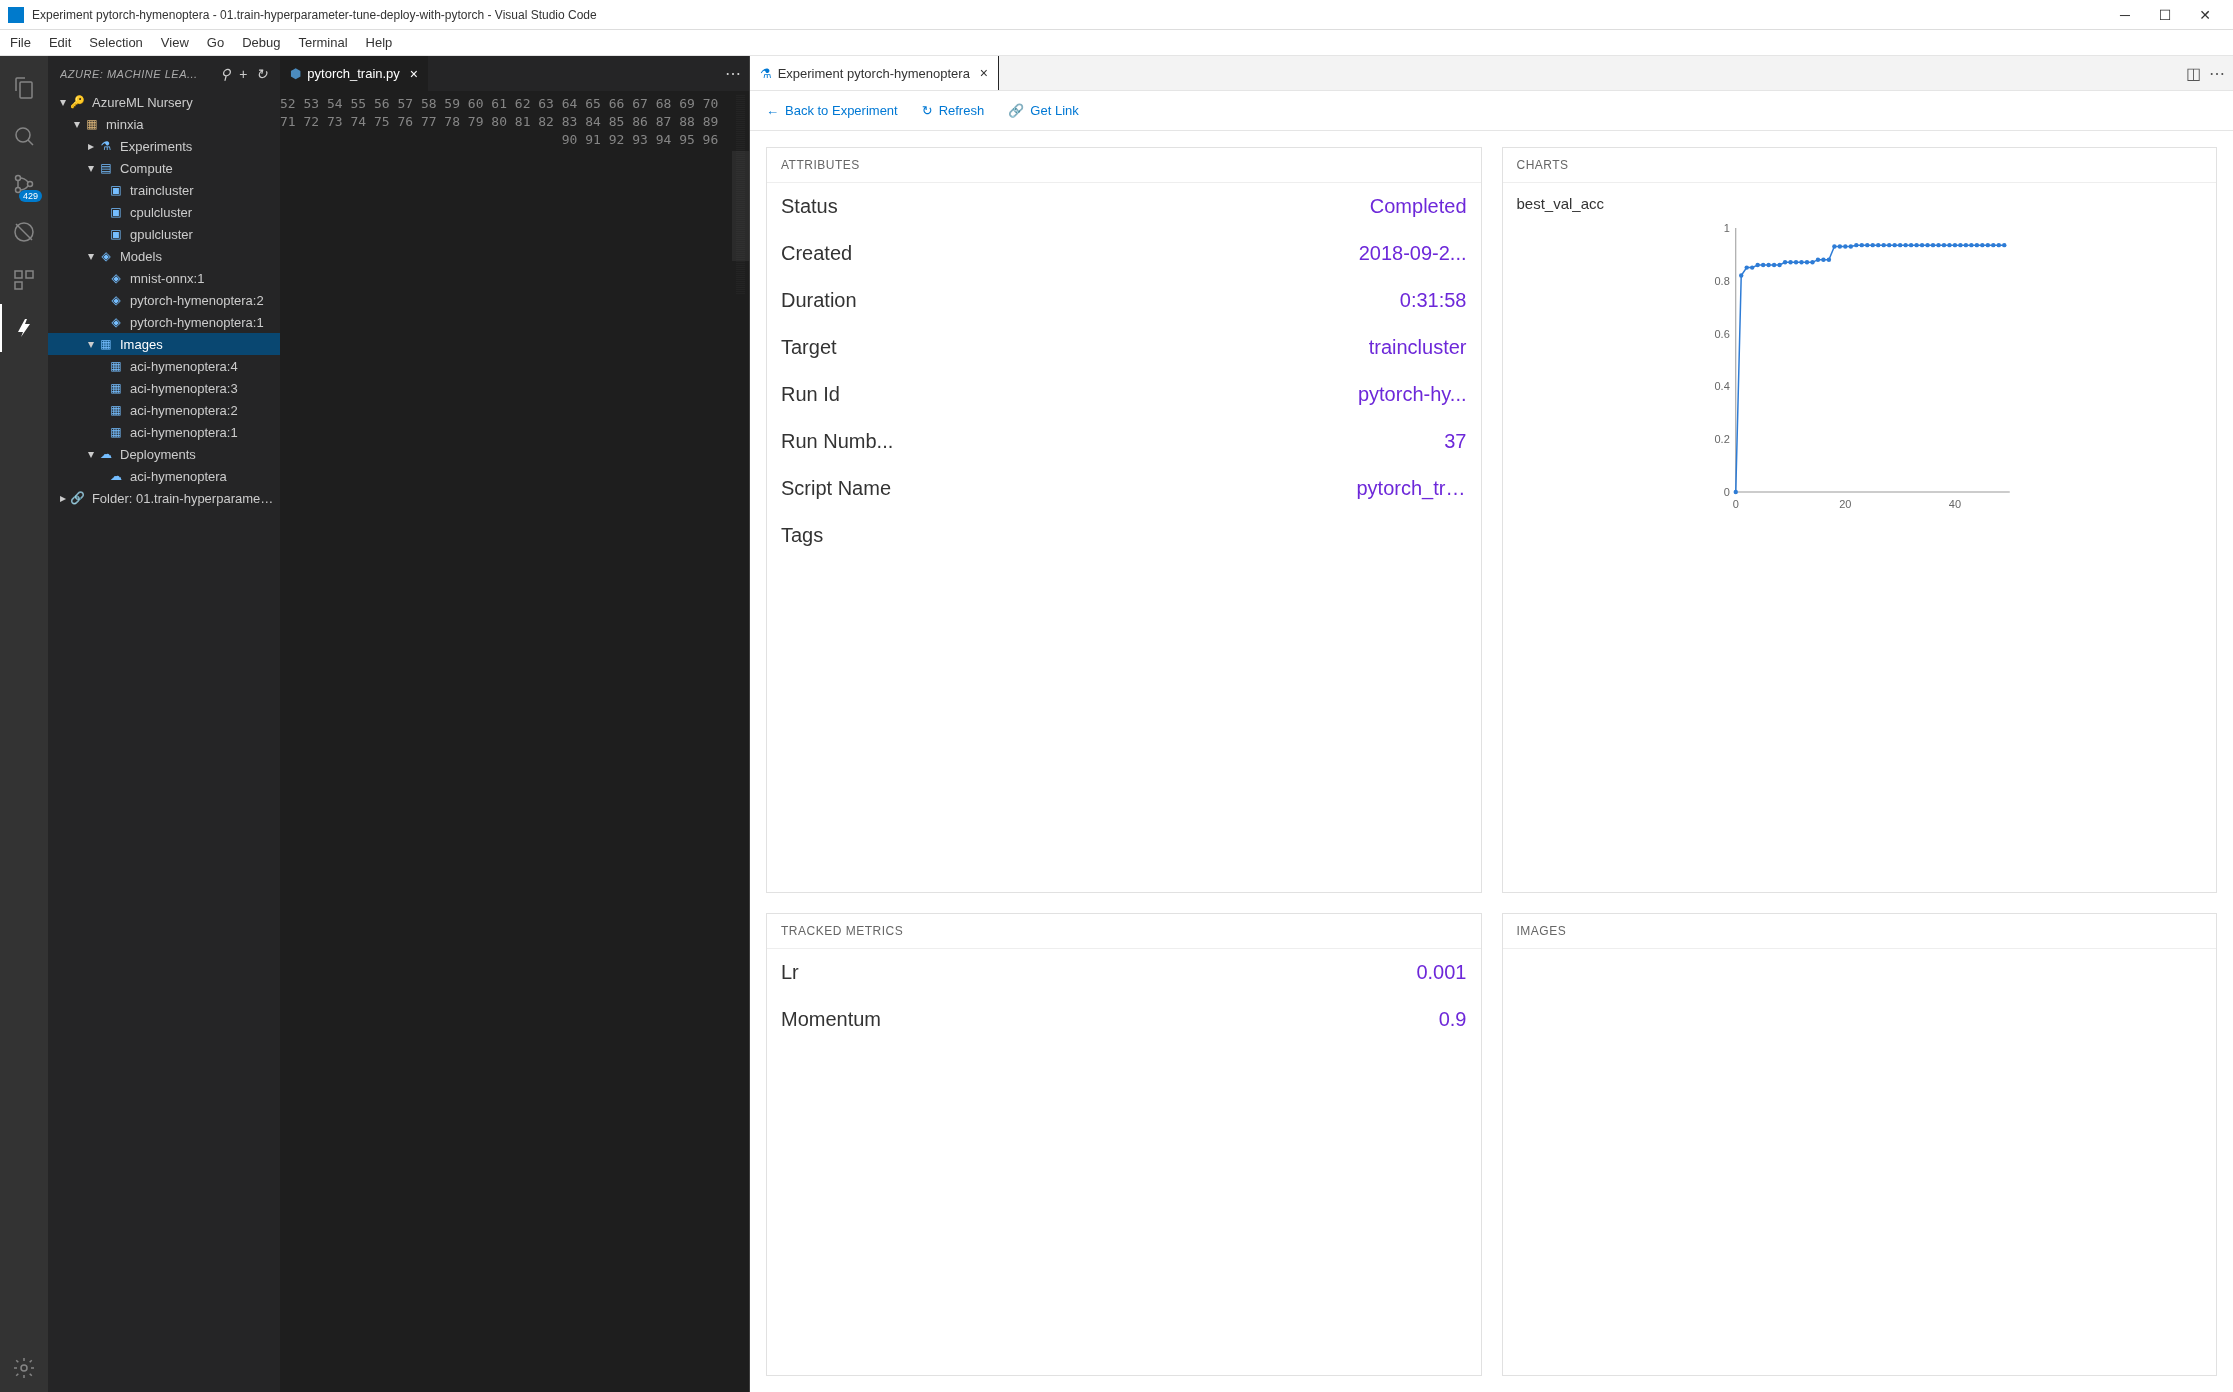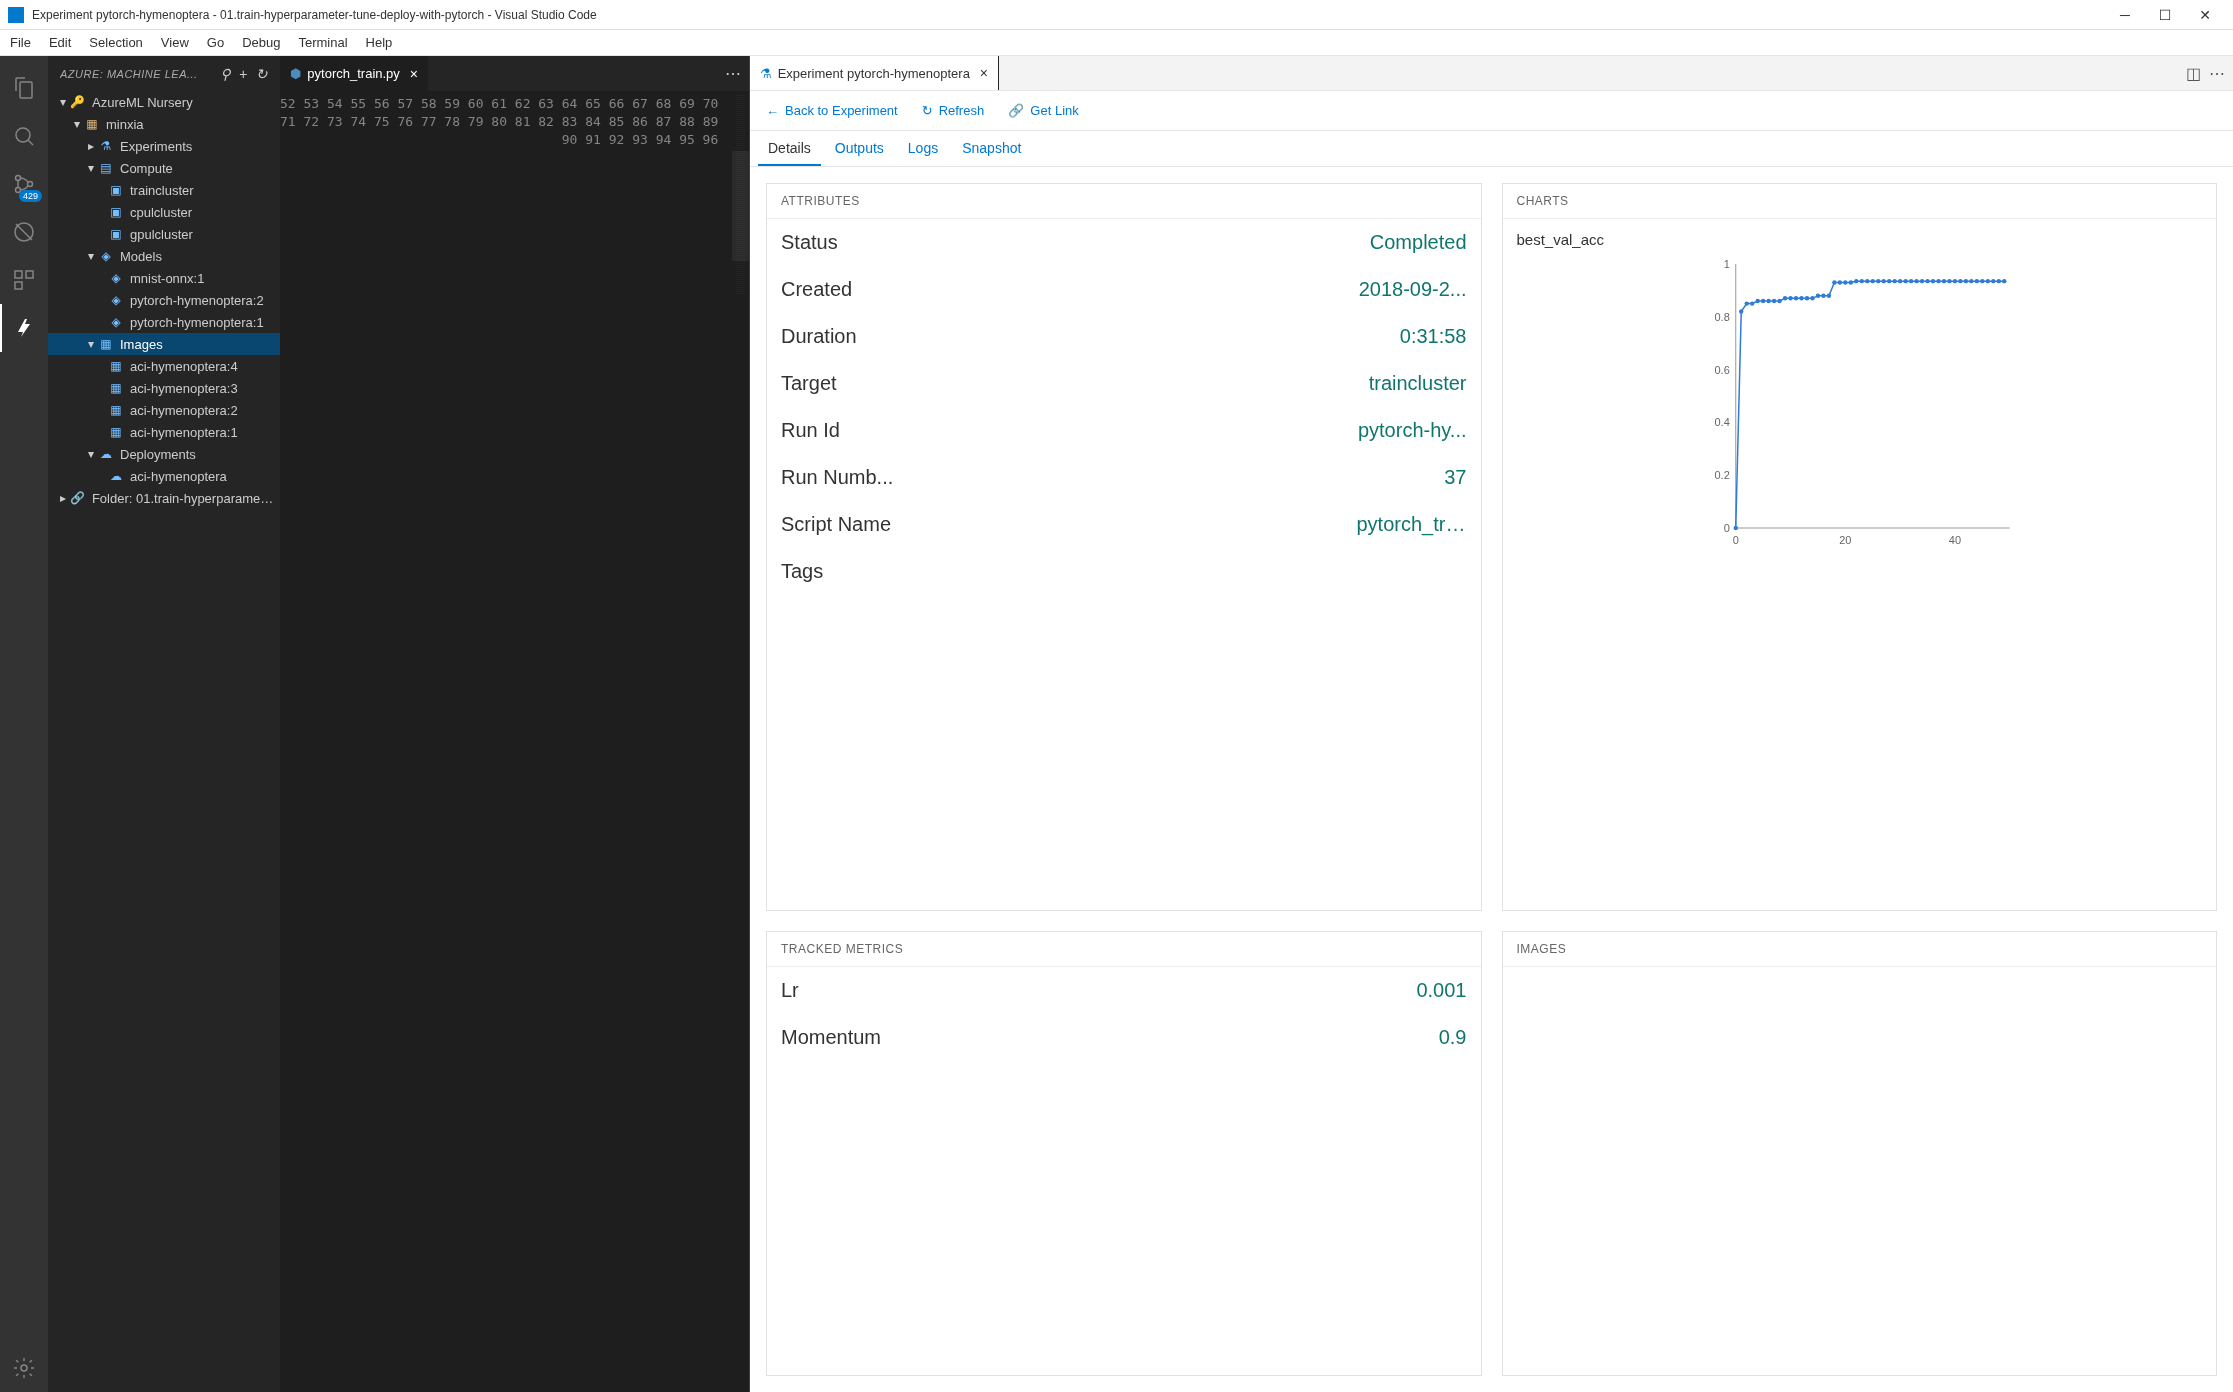--- a/index.html
+++ b/index.html
@@ -71,21 +71,21 @@
 .panel-tabs { height: 36px; display: flex; align-items: center; padding: 0 8px; gap: 4px; border-bottom: 1px solid #e5e5e5; }
 .panel-tabs .ptab { padding: 8px 10px; font-size: 14px; color: #0078d4; border-bottom: 2px solid transparent; }
 .panel-tabs .ptab.active { color: #333; border-bottom-color: #0078d4; }
 
 .panel-body { flex: 1; overflow: auto; padding: 16px; display: grid; grid-template-columns: 1fr 1fr; gap: 20px; }
 .card { border: 1px solid #e1e1e1; background: #fff; }
 .card-header { padding: 10px 14px; font-size: 12px; letter-spacing: 0.5px; color: #666; border-bottom: 1px solid #eee; }
 .card-body { padding: 0; }
 .attr-row { display: flex; justify-content: space-between; padding: 12px 14px; font-size: 20px; color: #333; }
 .attr-row .k { color: #333; }
-.attr-row .v { color: #0f766e; text-align: right; overflow: hidden; text-overflow: ellipsis; white-space: nowrap; max-width: 110px; }
+.attr-row .v { color: #6d28d9; text-align: right; overflow: hidden; text-overflow: ellipsis; white-space: nowrap; max-width: 110px; }
 
 .chart-title { padding: 12px 14px 0; font-size: 15px; color: #333; }
 .chart-canvas { padding: 6px 14px 14px; }
 svg.chart { width: 100%; height: 300px; }
 
 </style>
 </head>
 <body>
 
 <div class="title-bar">
@@ -384,26 +384,20 @@
               <span>Back to Experiment</span>
             </div>
           <div class="tool-btn">
               <span>↻</span>
               <span>Refresh</span>
             </div>
           <div class="tool-btn">
               <span>🔗</span>
               <span>Get Link</span>
             </div>
-        </div>
-        <div class="panel-tabs">
-          <div class="ptab active">Details</div>
-          <div class="ptab">Outputs</div>
-          <div class="ptab">Logs</div>
-          <div class="ptab">Snapshot</div>
         </div>
         <div class="panel-body">
           <div class="card">
             <div class="card-header">ATTRIBUTES</div>
             <div class="card-body" id="attrs">
                 <div class="attr-row">
                   <span class="k">Status</span>
                   <span class="v">Completed</span>
                 </div>
                 <div class="attr-row">

